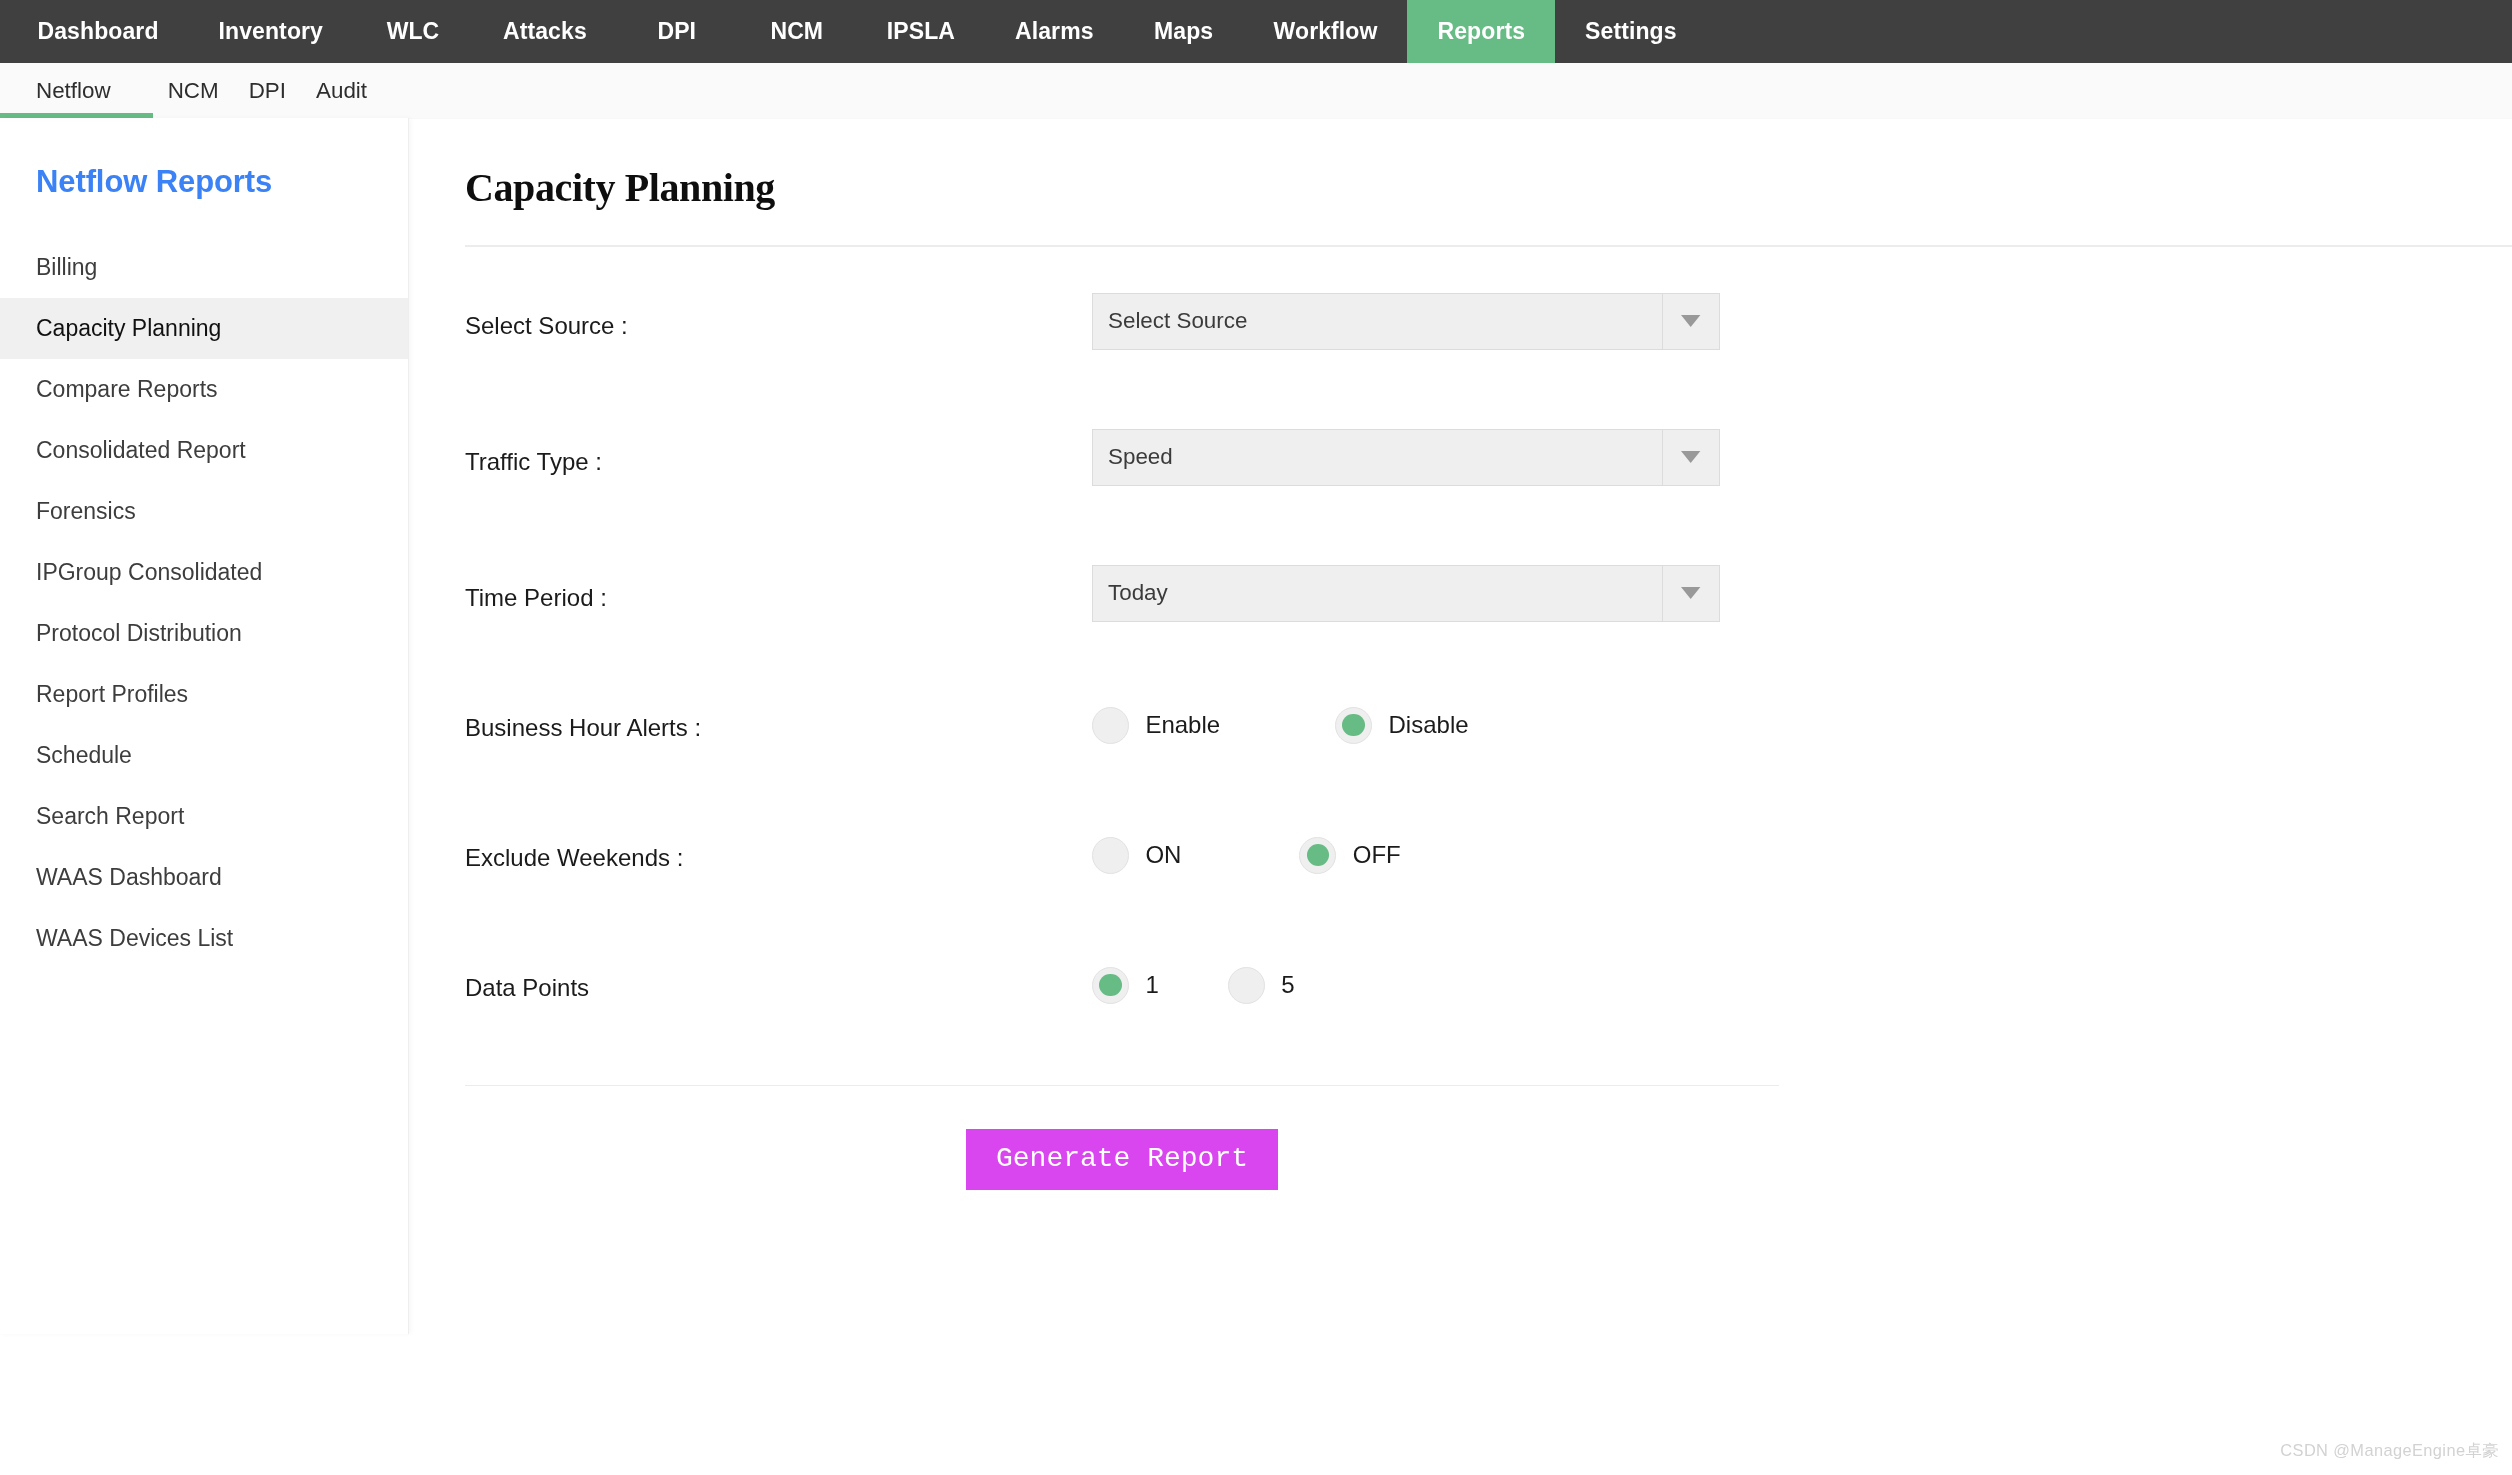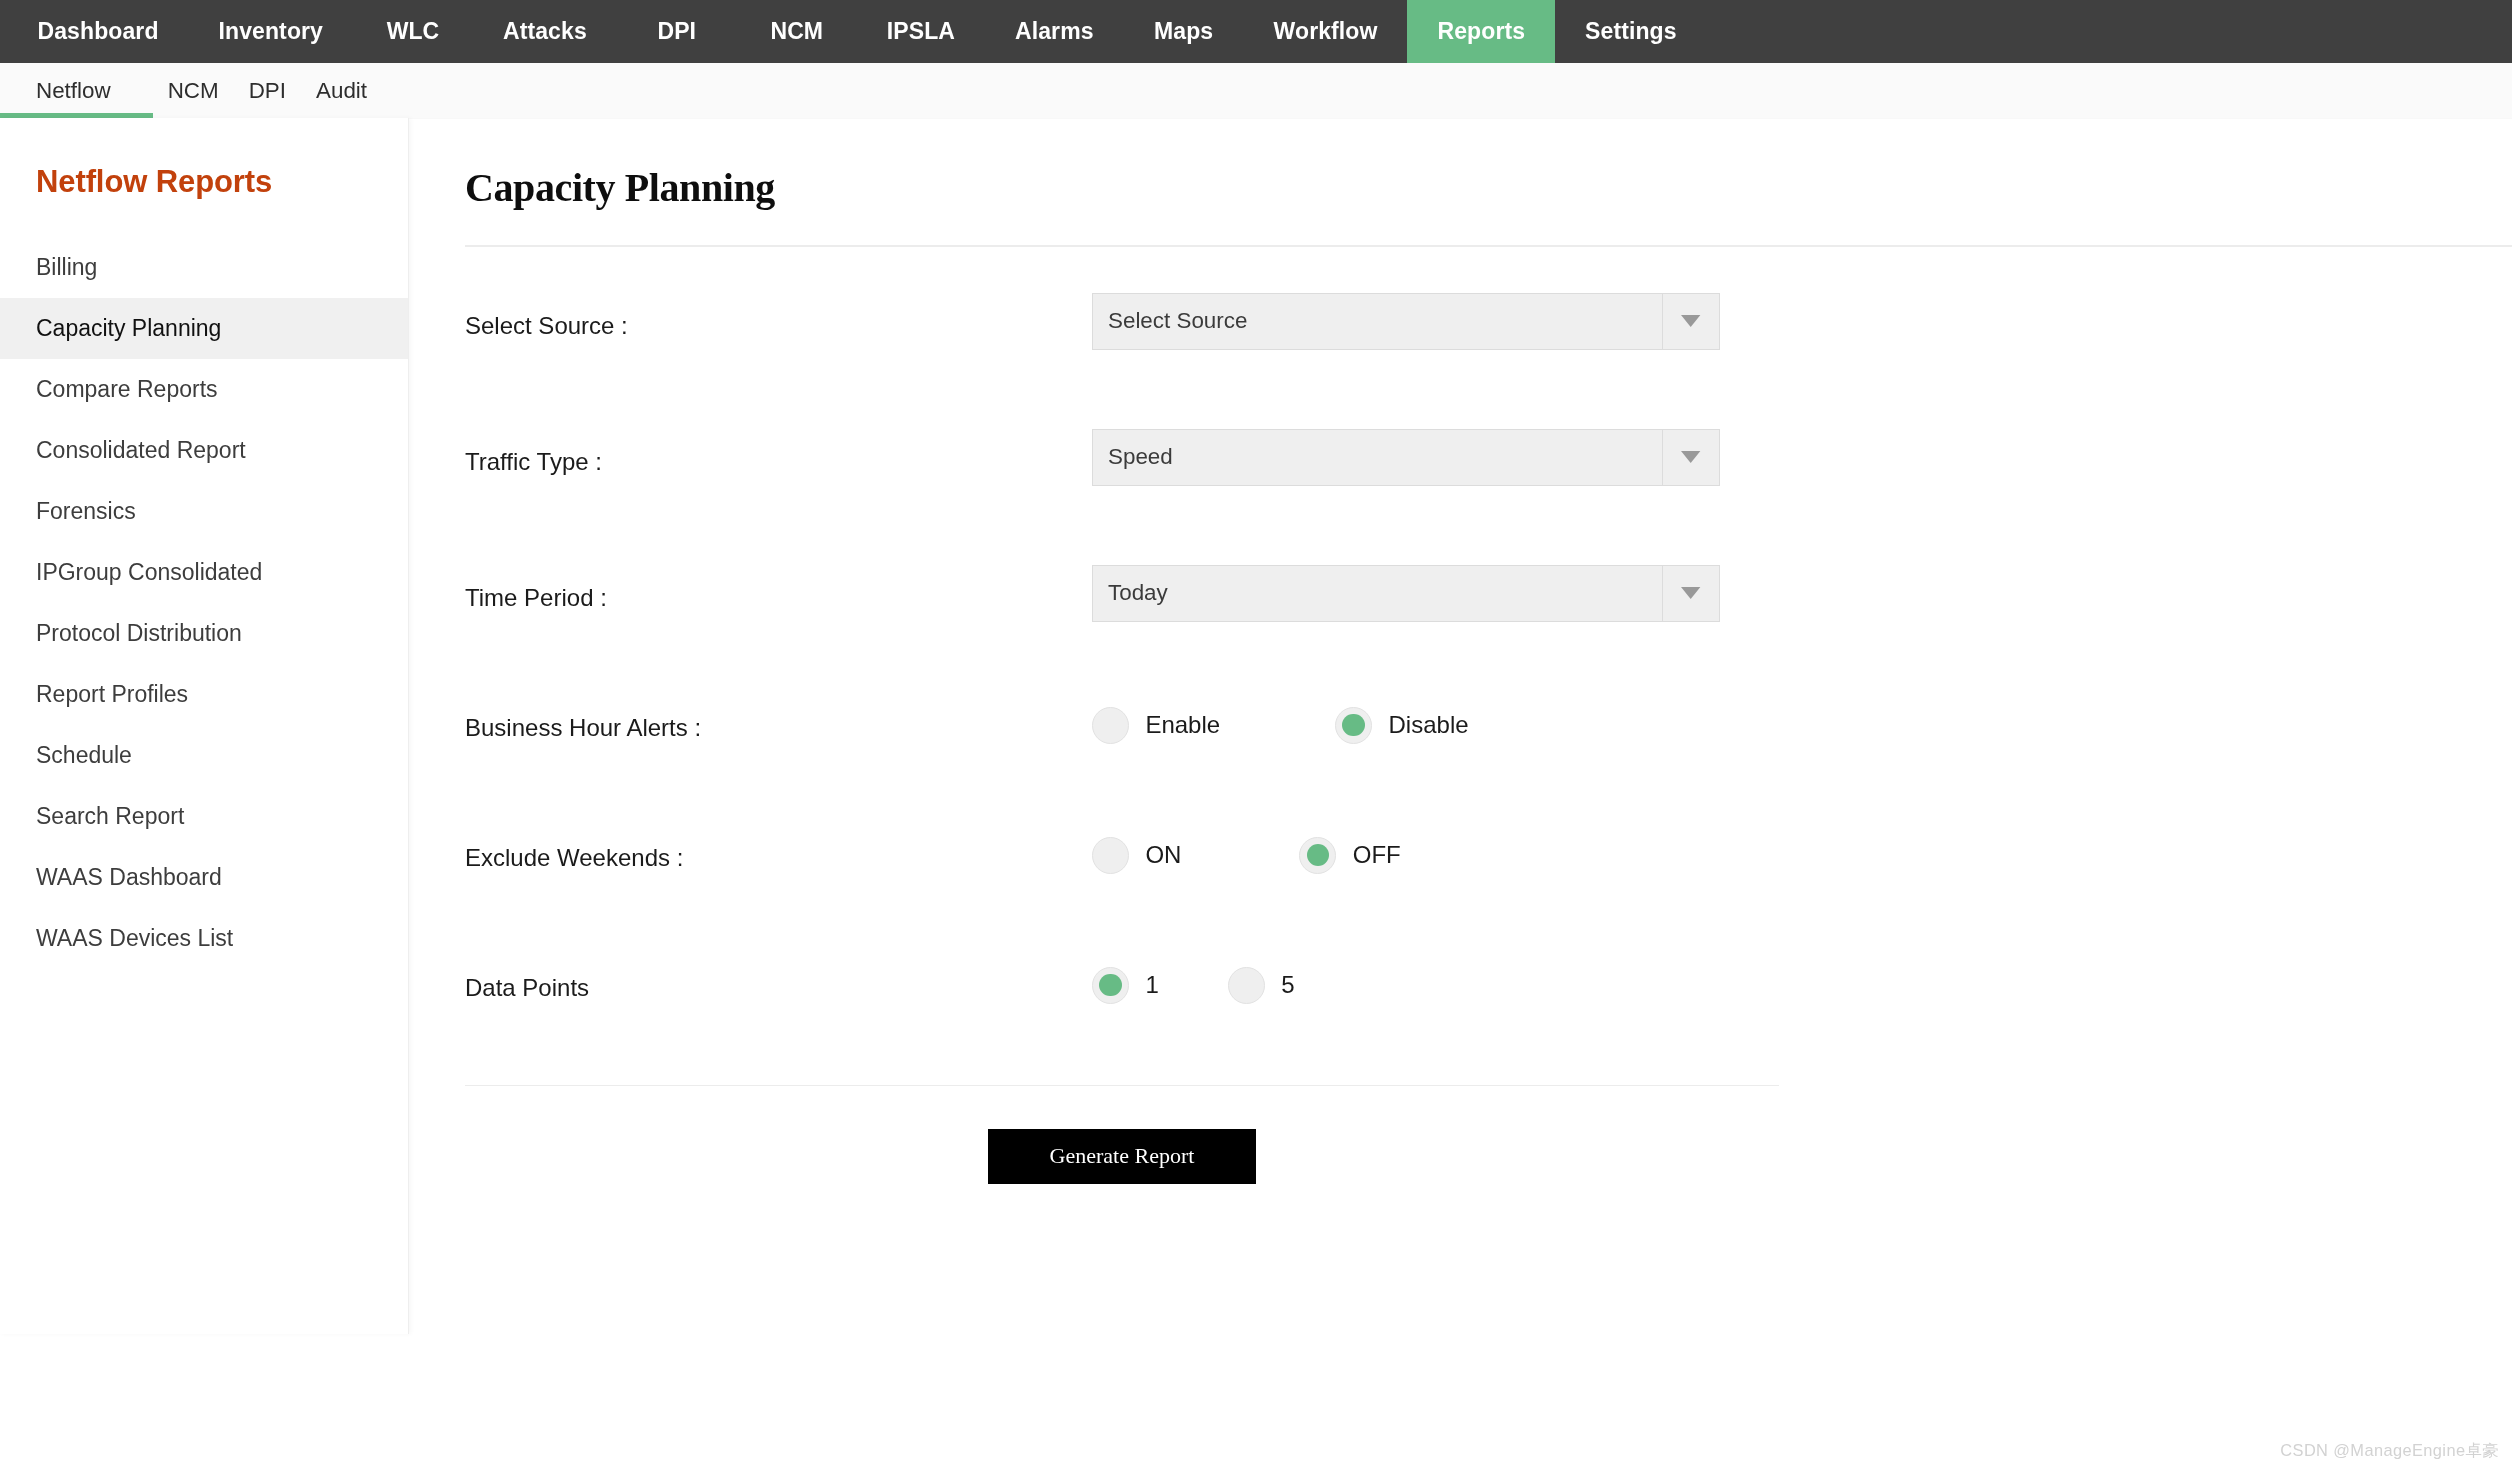--- a/index.html
+++ b/index.html
@@ -94,21 +94,21 @@
     border-right: 1.5px solid #eeeeee;
     box-shadow: 1.5px 0 4.5px rgba(0,0,0,0.035);
     padding-top: 0;
     position: relative;
     z-index: 2;
   }
   .sidebar-title {
     font-family: "Liberation Sans", sans-serif;
     font-size: 31px;
     font-weight: 700;
-    color: #c2410c;
+    color: #3b82f6;
     padding: 46px 0 0 36px;
     letter-spacing: -0.1px;
   }
   .sidebar-list {
     margin-top: 37px;
   }
   .sidebar-item {
     height: 61px;
     display: flex;
     align-items: center;
@@ -248,24 +248,24 @@
     margin-top: 28px;
   }
   .footer-actions {
     margin-left: 56px;
     width: 1314px;
     display: flex;
     justify-content: center;
     padding-top: 43px;
   }
   .btn-primary {
-    background: #000000;
+    background: #d946ef;
     color: #ffffff;
-    font-size: 22px;
-    font-family: Liberation Serif, serif;
+    font-size: 28px;
+    font-family: Liberation Mono, monospace;
     border: none;
     padding: 16.4px 30px;
     cursor: pointer;
     line-height: 1;
     min-width: 268px;
   }
 
   
   .watermark {
     position: absolute;

